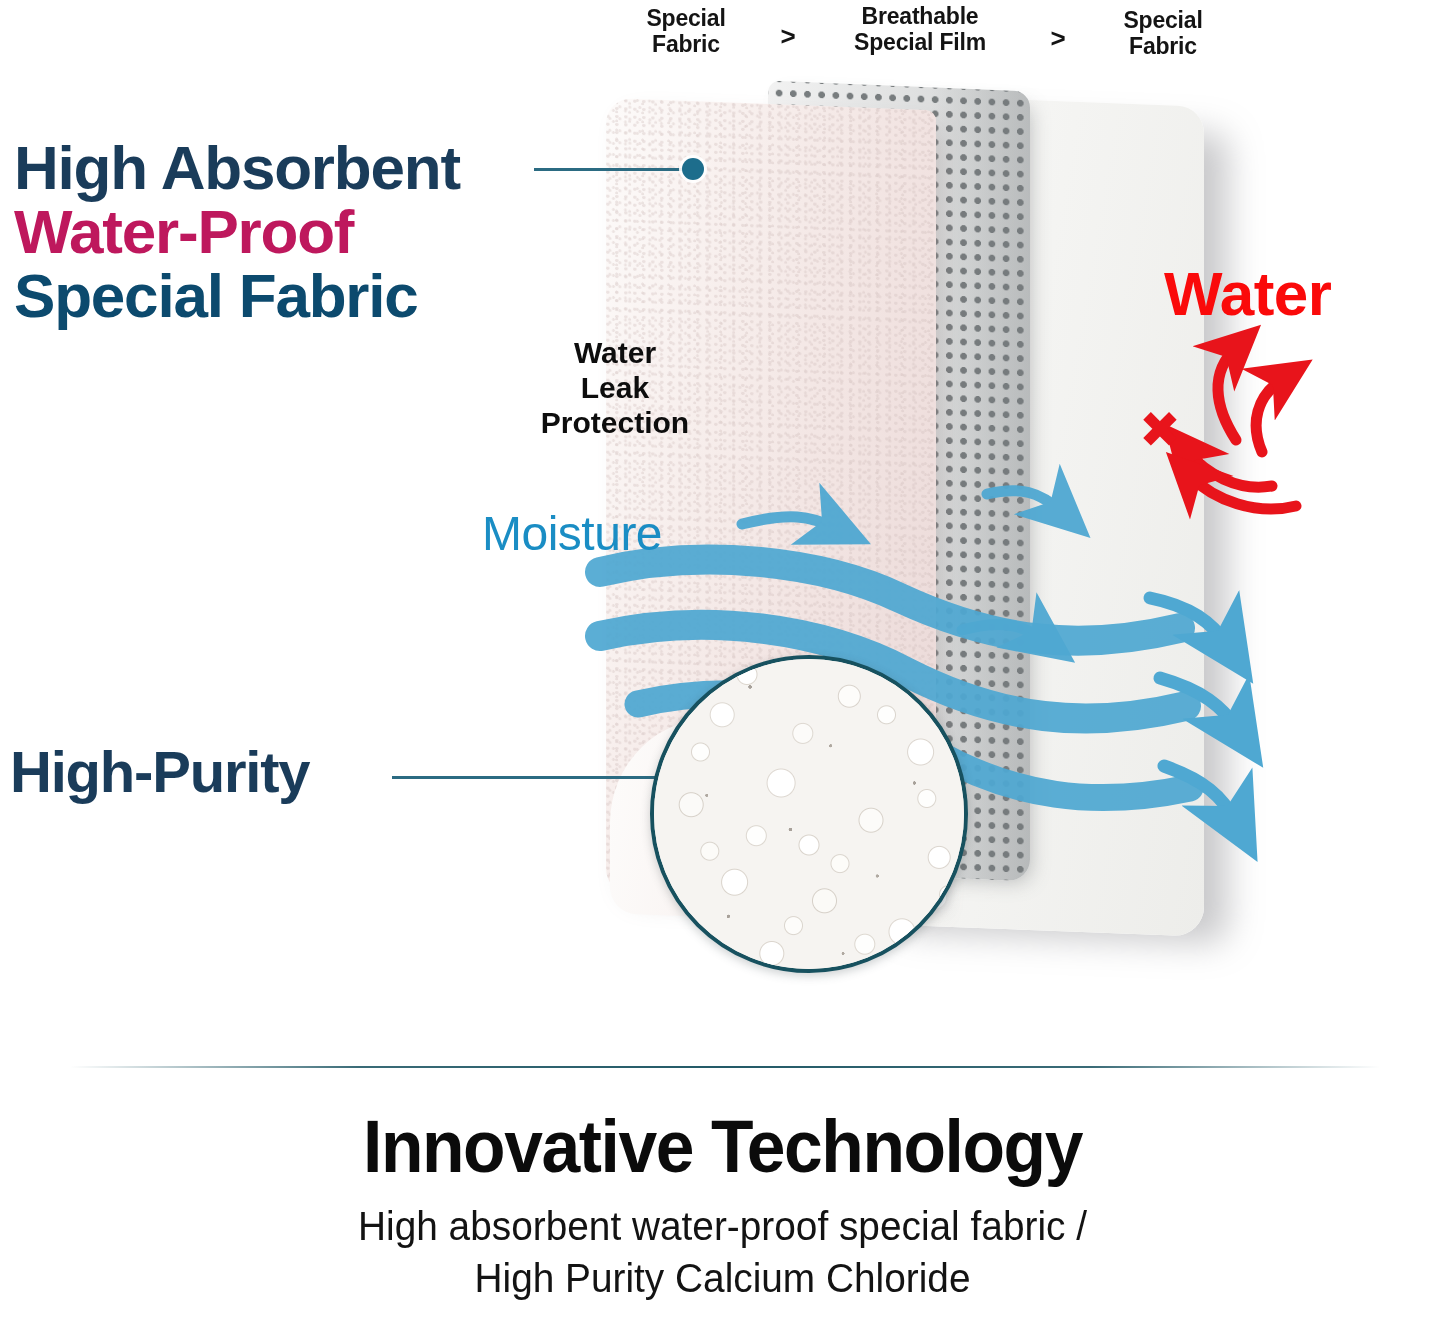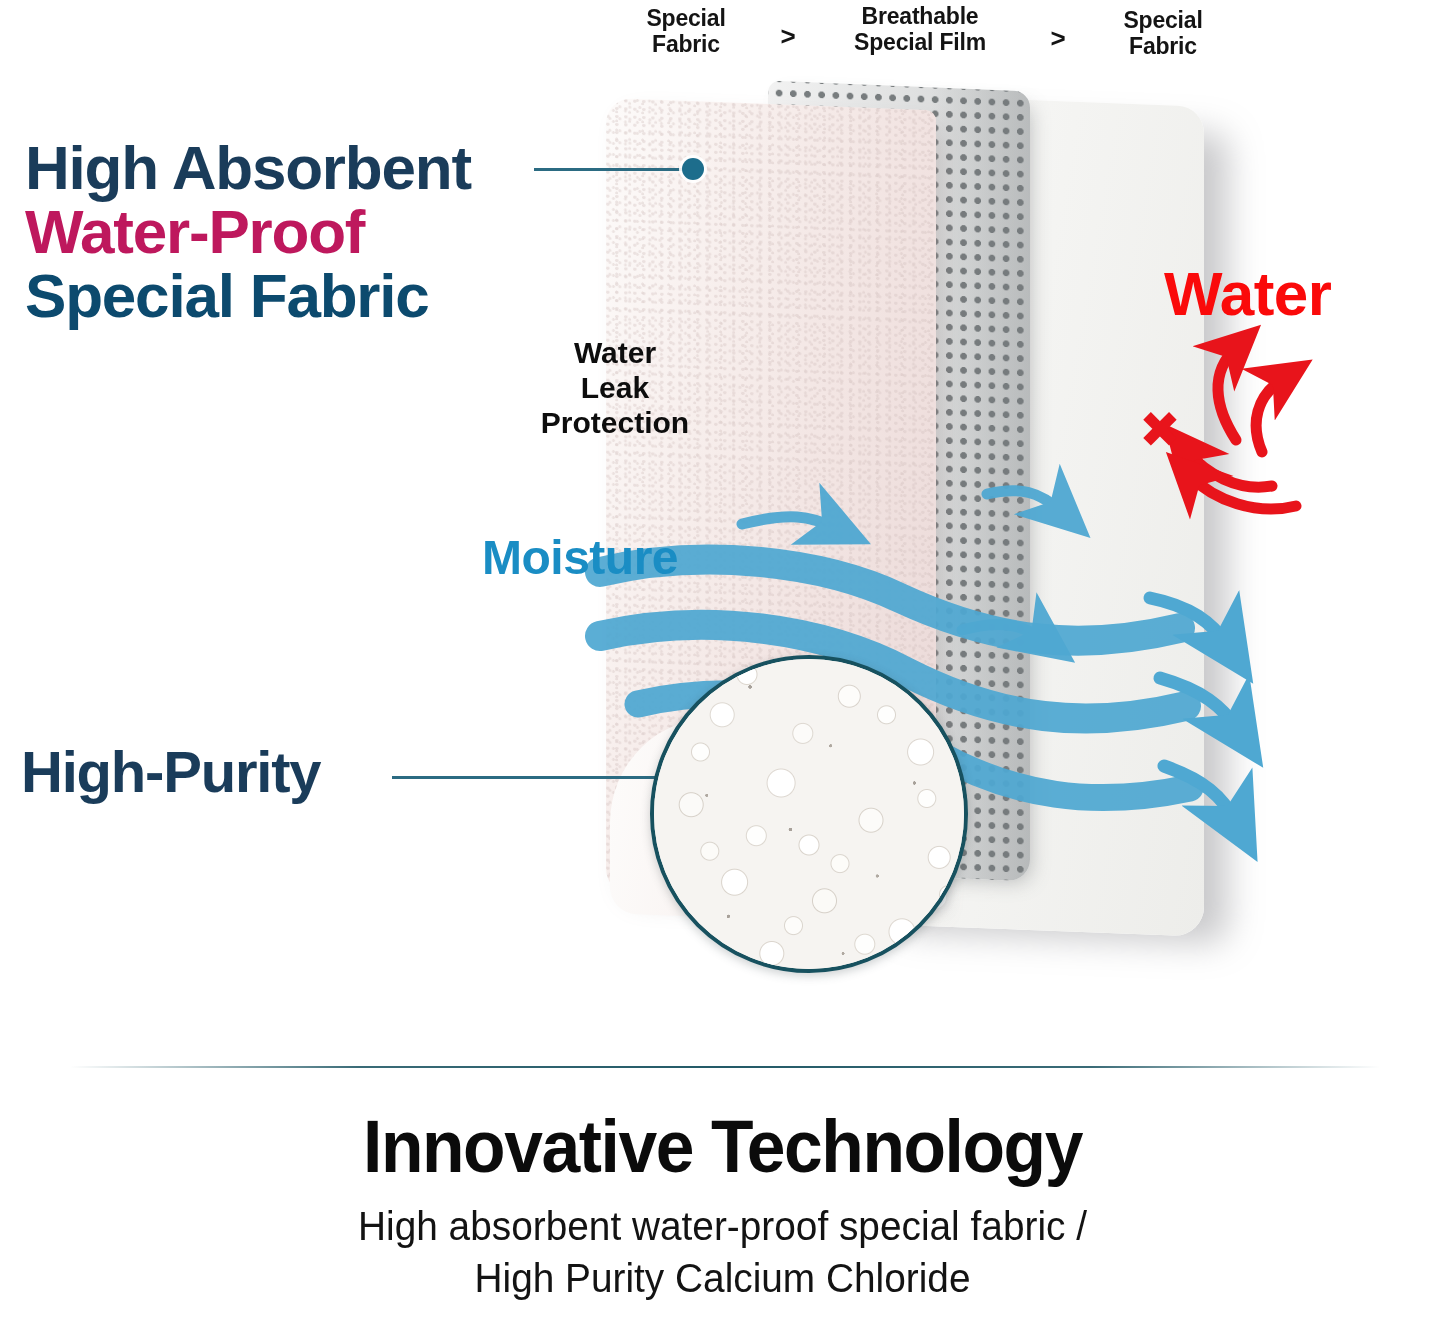--- a/index.html
+++ b/index.html
@@ -99,33 +99,33 @@
     background:linear-gradient(100deg,#fdfcfb 0%,#f8f1ef 60%,#f1e5e3 100%);
     border-radius:110px 16px 24px 26px;transform:skewY(2.2deg);
   }
 
   
   .leader{position:absolute;height:3px;background:#2b6b82;}
   .dot{position:absolute;width:22px;height:22px;border-radius:50%;background:#1d6d8c;
        box-shadow:0 0 0 3px rgba(255,255,255,.9);}
 
   
-  .lead-head{position:absolute;font-weight:bold;line-height:1.03;letter-spacing:-1.2px;margin-left:11px;}
+  .lead-head{position:absolute;font-weight:bold;line-height:1.03;letter-spacing:-1.2px;}
   .lead-head .l1{color:#1a3c5a;display:block;}
   .lead-head .l2{color:#be185d;display:block;}
   .lead-head .l3{color:#0c4a6e;display:block;}
   #h-absorbent{left:14px;top:136px;font-size:62px;}
   #h-purity{left:10px;top:742px;font-size:58px;}
 
   
   .blk{position:absolute;font-weight:bold;color:#0d0d0d;text-align:center;line-height:1.16;}
   #lbl-leak{left:500px;top:336px;width:230px;font-size:30px;}
 
   
-  #lbl-moisture{position:absolute;left:482px;top:530px;font-size:48px;font-weight:bold;
+  #lbl-moisture{position:absolute;left:482px;top:506px;font-size:48px;font-weight:normal;
     color:#1a8dc4;letter-spacing:-0.5px;}
 
   
   #lbl-water{position:absolute;left:1164px;top:258px;font-size:62px;font-weight:bold;
     color:#fa0a0a;letter-spacing:-0.5px;}
   #mark-x{position:absolute;left:1139px;top:405px;font-size:50px;font-weight:bold;
     color:#e8141b;line-height:1;}
 
   
   .ovl{position:absolute;left:0;top:0;width:1445px;height:1333px;pointer-events:none;}

